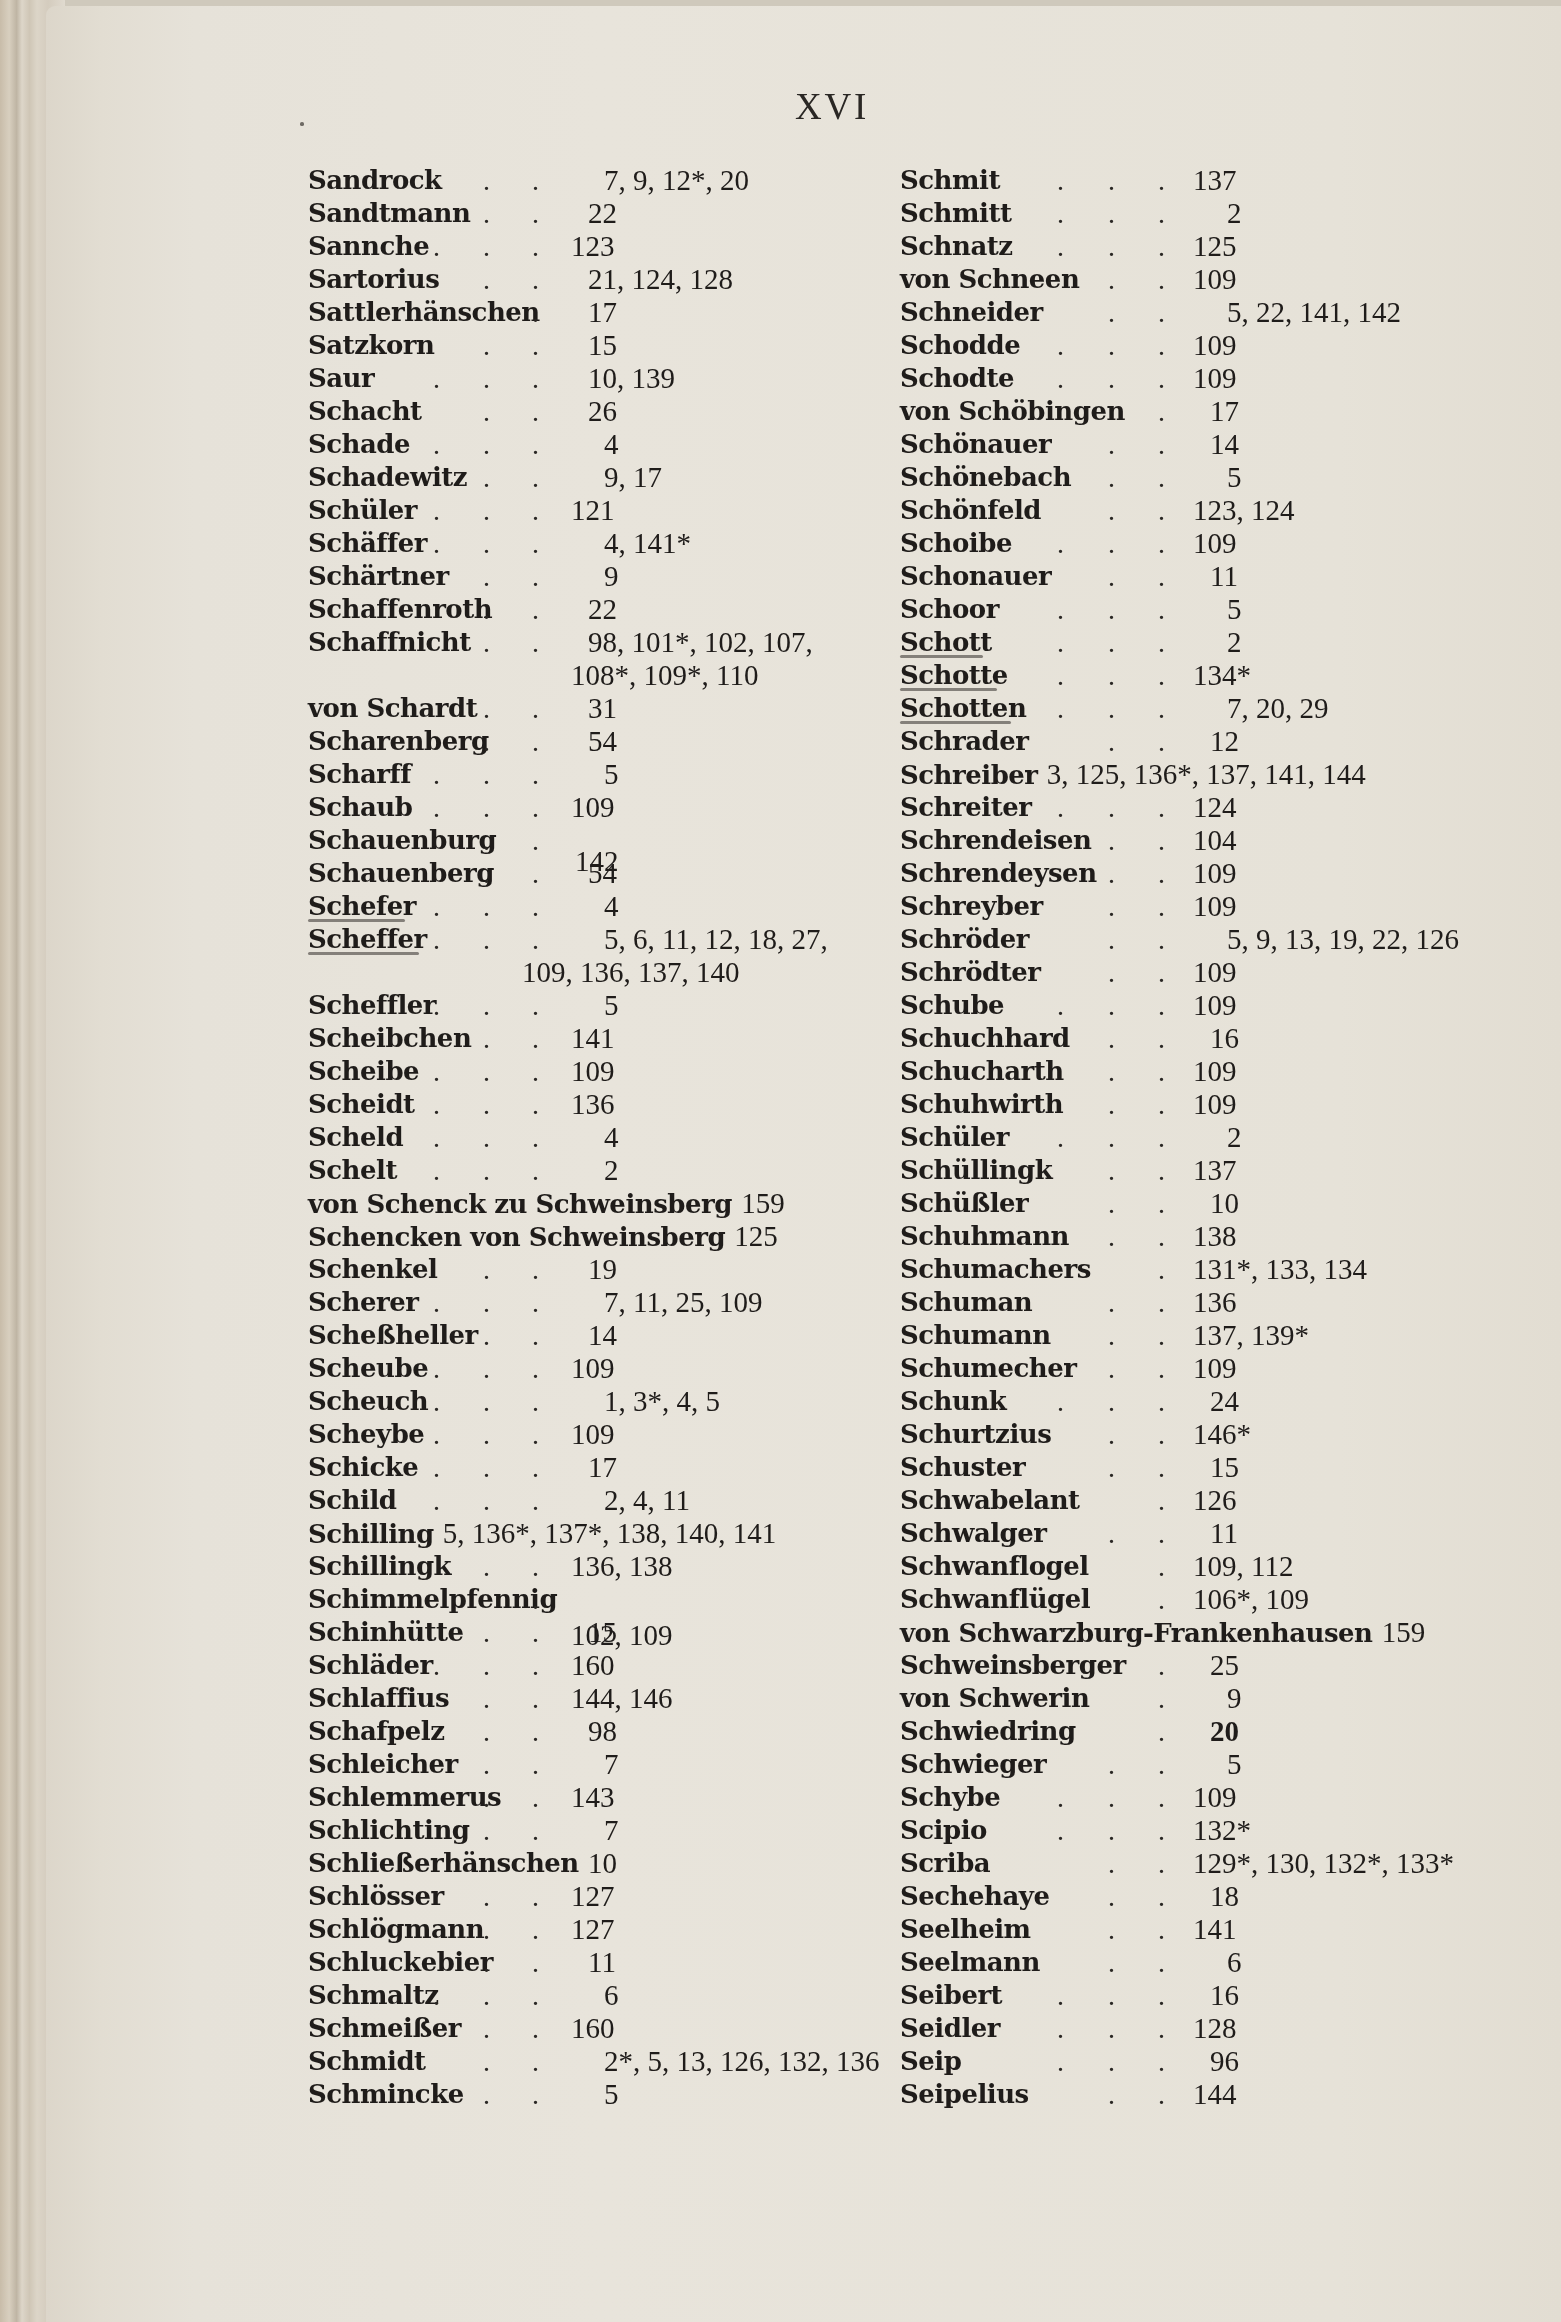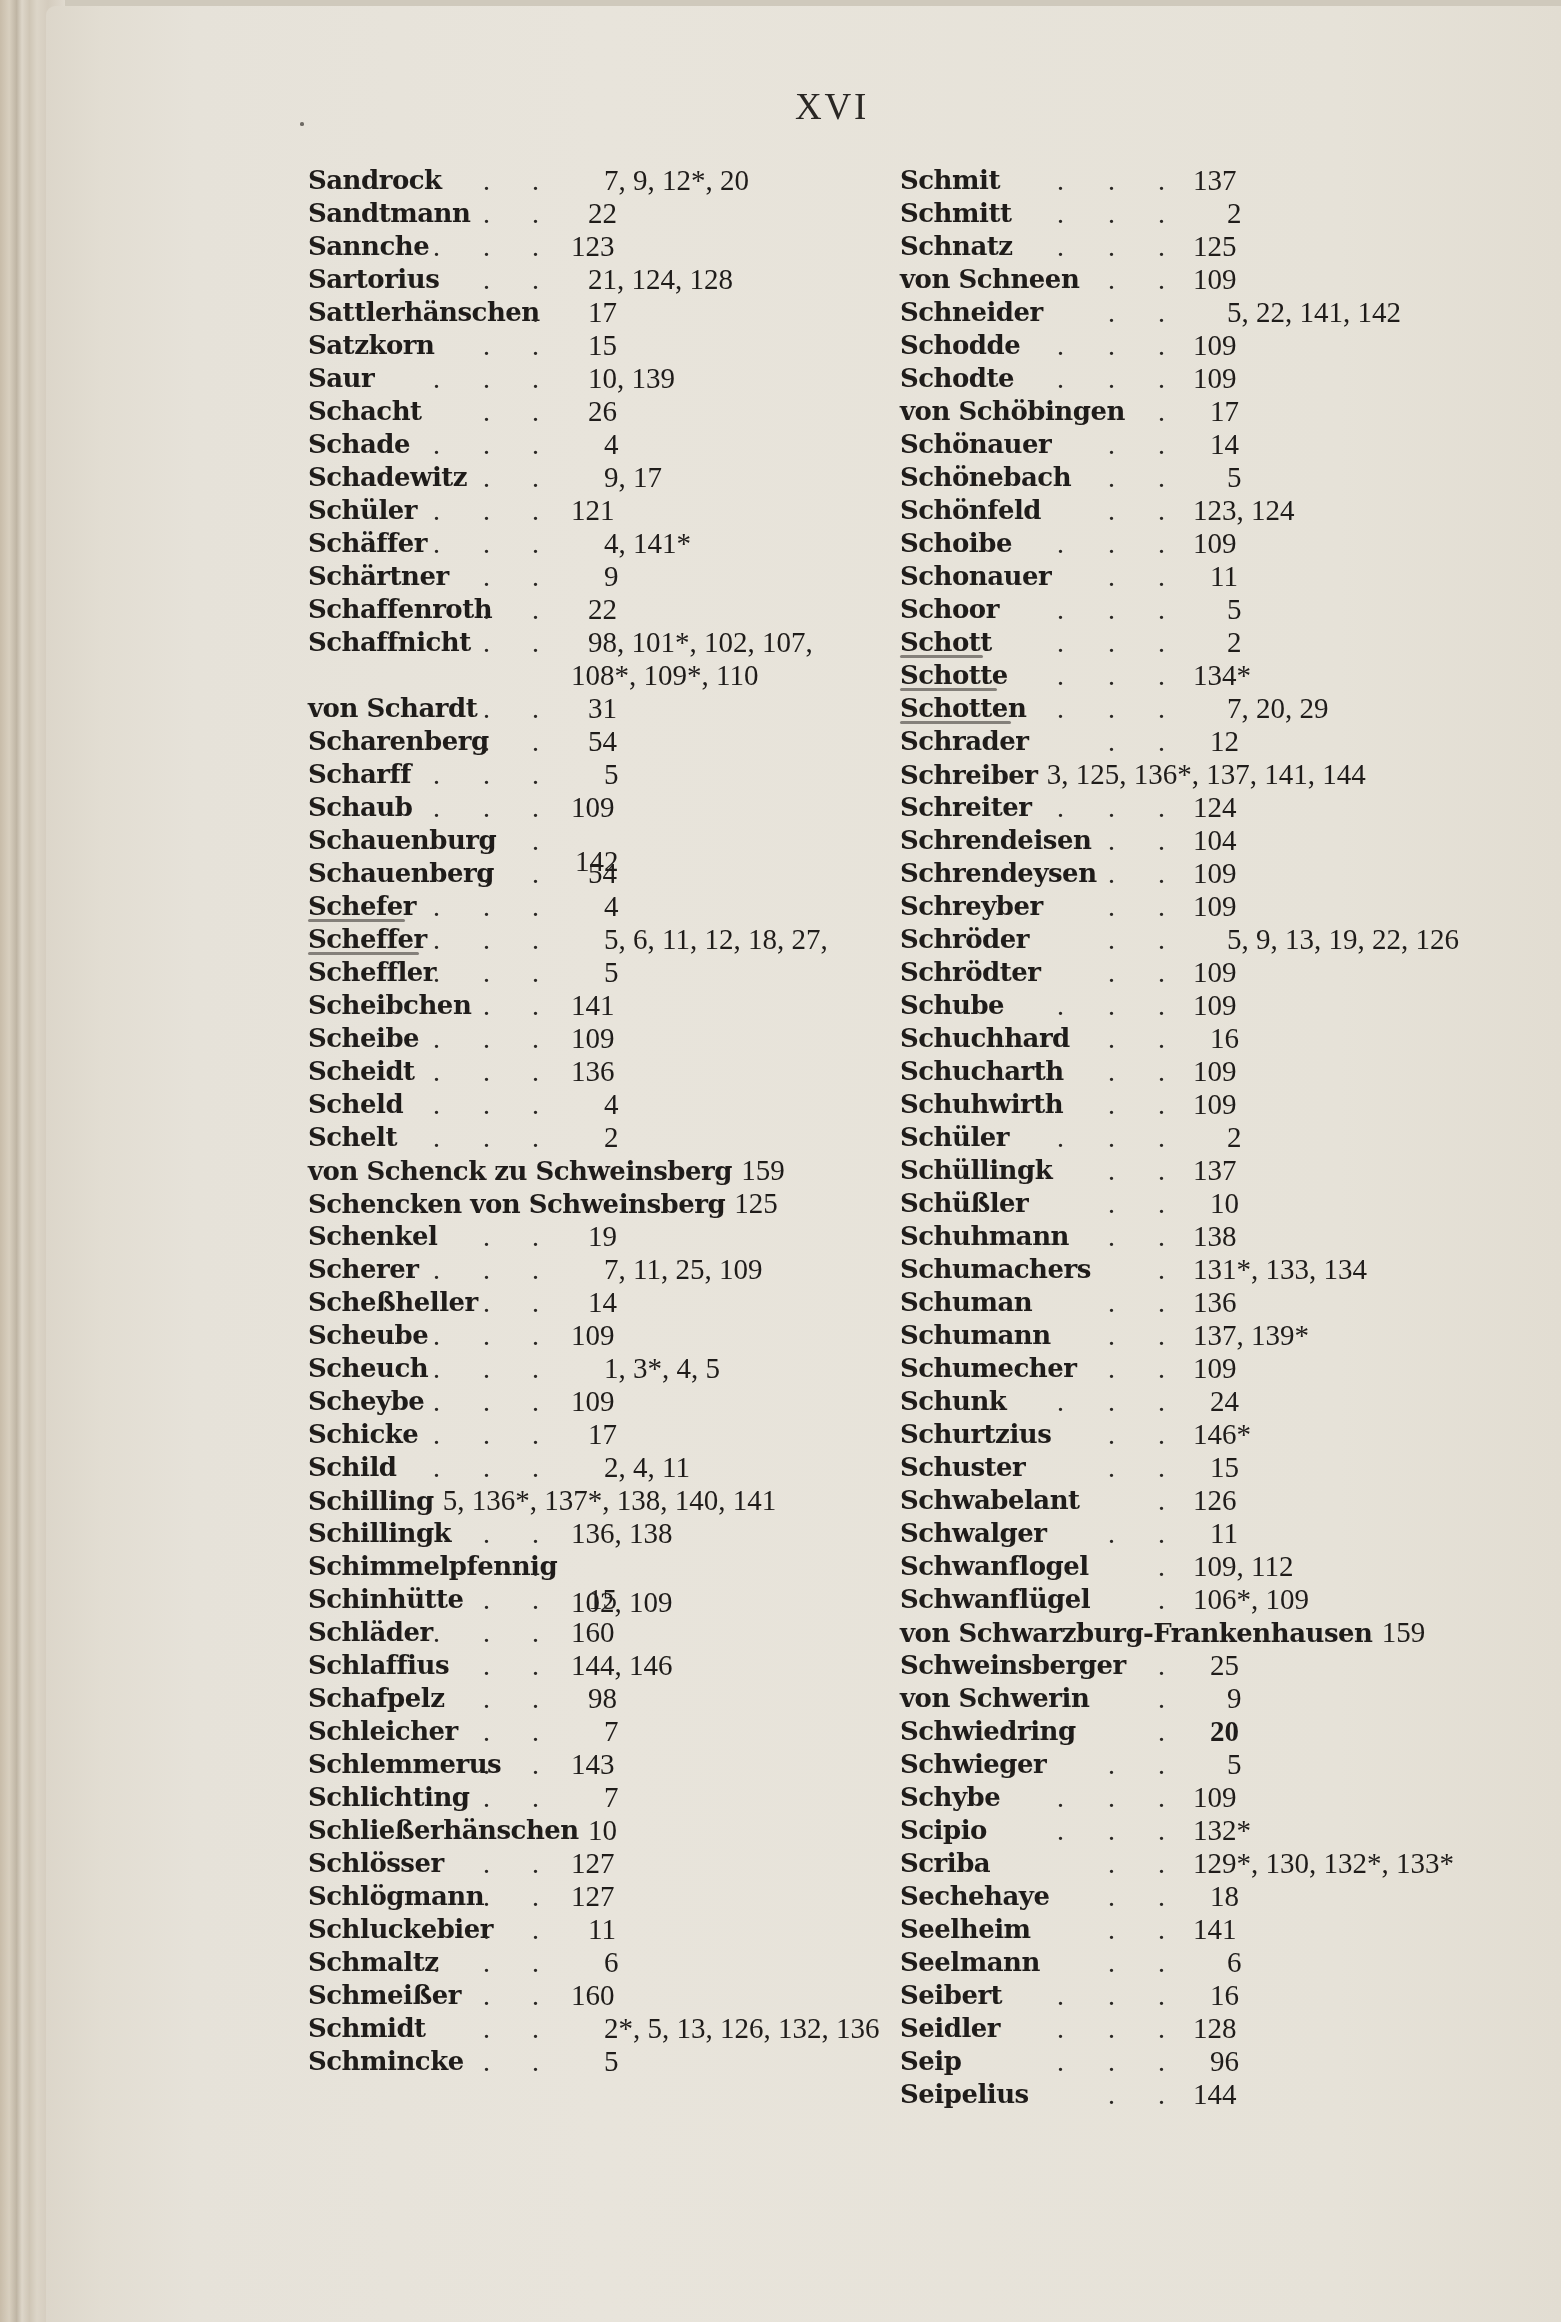--- a/index.html
+++ b/index.html
@@ -247,20 +247,23 @@
       <span class="pages" style="left: 296px;">4</span>
     </div>
     <div class="entry">
       <span class="name">Scheffer</span>
       <span class="underline-mark" style="left: 0px; top: 29px; width: 111px;"></span>
       <span class="dots" style="left: 125px;">.</span>
       <span class="dots" style="left: 175px;">.</span>
       <span class="dots" style="left: 224px;">.</span>
       <span class="pages" style="left: 296px;">5, 6, 11, 12, 18, 27,</span>
     </div>
+    <div class="entry cont">
+      <span class="pages" style="left: 214px;">109, 136, 137, 140</span>
+    </div>
     <div class="entry">
       <span class="name">Scheffler</span>
       <span class="dots" style="left: 125px;">.</span>
       <span class="dots" style="left: 175px;">.</span>
       <span class="dots" style="left: 224px;">.</span>
       <span class="pages" style="left: 296px;">5</span>
     </div>
     <div class="entry">
       <span class="name">Scheibchen</span>
       <span class="dots" style="left: 175px;">.</span>

